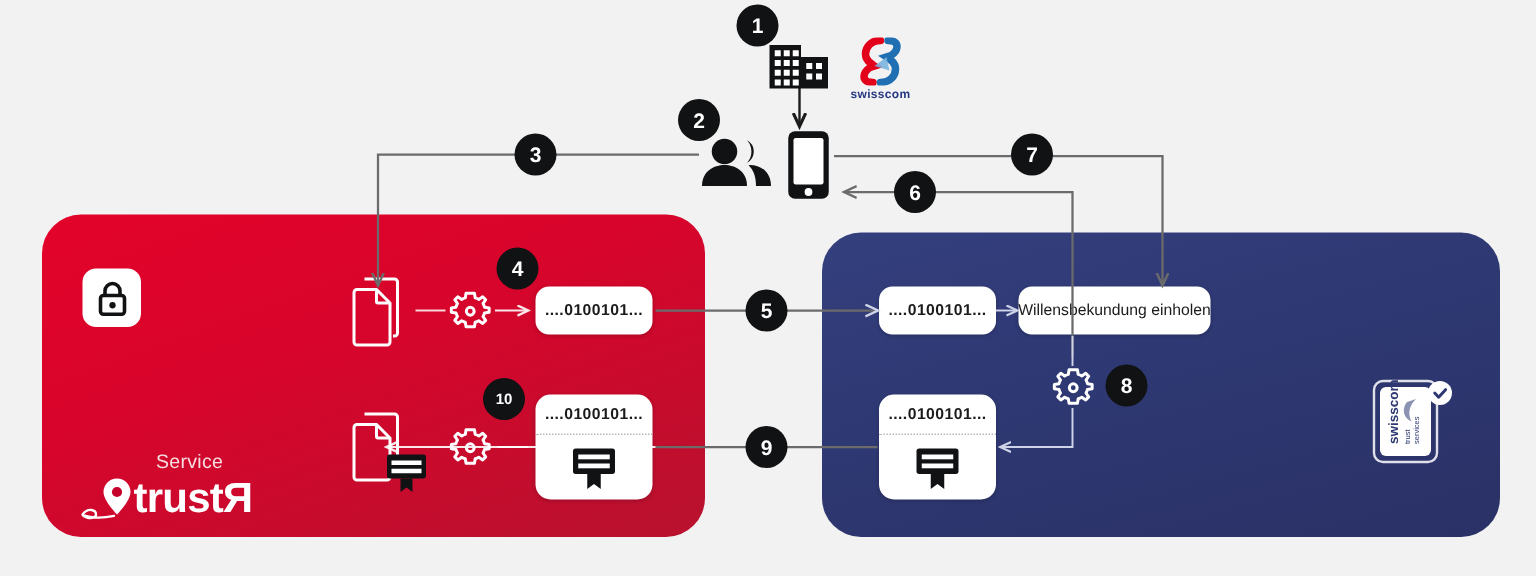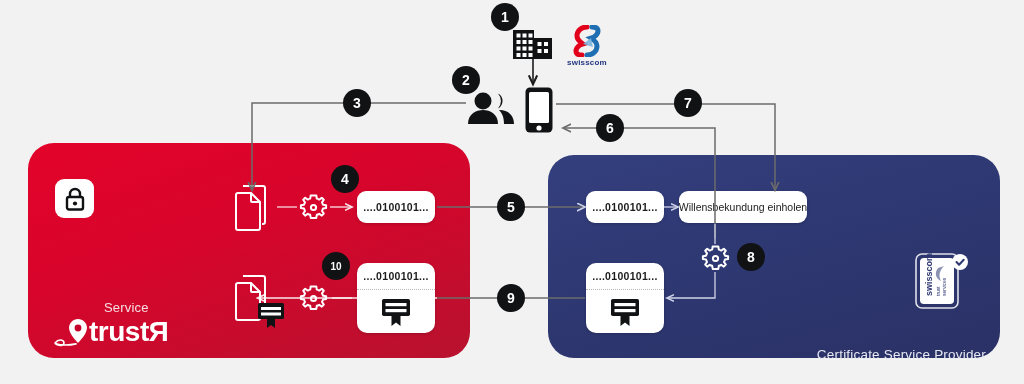--- a/index.html
+++ b/index.html
@@ -290,21 +290,20 @@
       <rect x="10" y="10" width="34" height="46" rx="4" fill="#ffffff"></rect>
       <text x="22" y="48" transform="rotate(-90 22 48)" font-family="Liberation Sans, sans-serif" font-size="9" font-weight="bold" fill="#2e3872">swisscom</text>
       <text x="30" y="48" transform="rotate(-90 30 48)" font-family="Liberation Sans, sans-serif" font-size="5" fill="#2e3872">trust</text>
       <text x="36" y="48" transform="rotate(-90 36 48)" font-family="Liberation Sans, sans-serif" font-size="5" fill="#2e3872">services</text>
       <path d="M34 18 c-4 4 -6 9 -3 15 c-5 -2 -7 -8 -3 -13 Z" fill="#2e3872" opacity=".55"></path>
       <circle cx="50" cy="14" r="8" fill="#ffffff"></circle>
       <path d="M46.5 14 l2.6 2.8 l4.6 -5" fill="none" stroke="#2e3872" stroke-width="2" stroke-linecap="round" stroke-linejoin="round"></path>
     </svg>
   </div>
 
-  <div class="panel-label label-csp">Certificate Service Provider</div>
 
   <div class="badge" style="left:491px;top:3px;">1</div>
   <div class="badge" style="left:452px;top:66px;">2</div>
   <div class="badge" style="left:343px;top:89px;">3</div>
   <div class="badge" style="left:331px;top:165px;">4</div>
   <div class="badge" style="left:497px;top:193px;">5</div>
   <div class="badge" style="left:596px;top:114px;">6</div>
   <div class="badge" style="left:674px;top:89px;">7</div>
   <div class="badge" style="left:737px;top:243px;">8</div>
   <div class="badge" style="left:497px;top:284px;">9</div>

